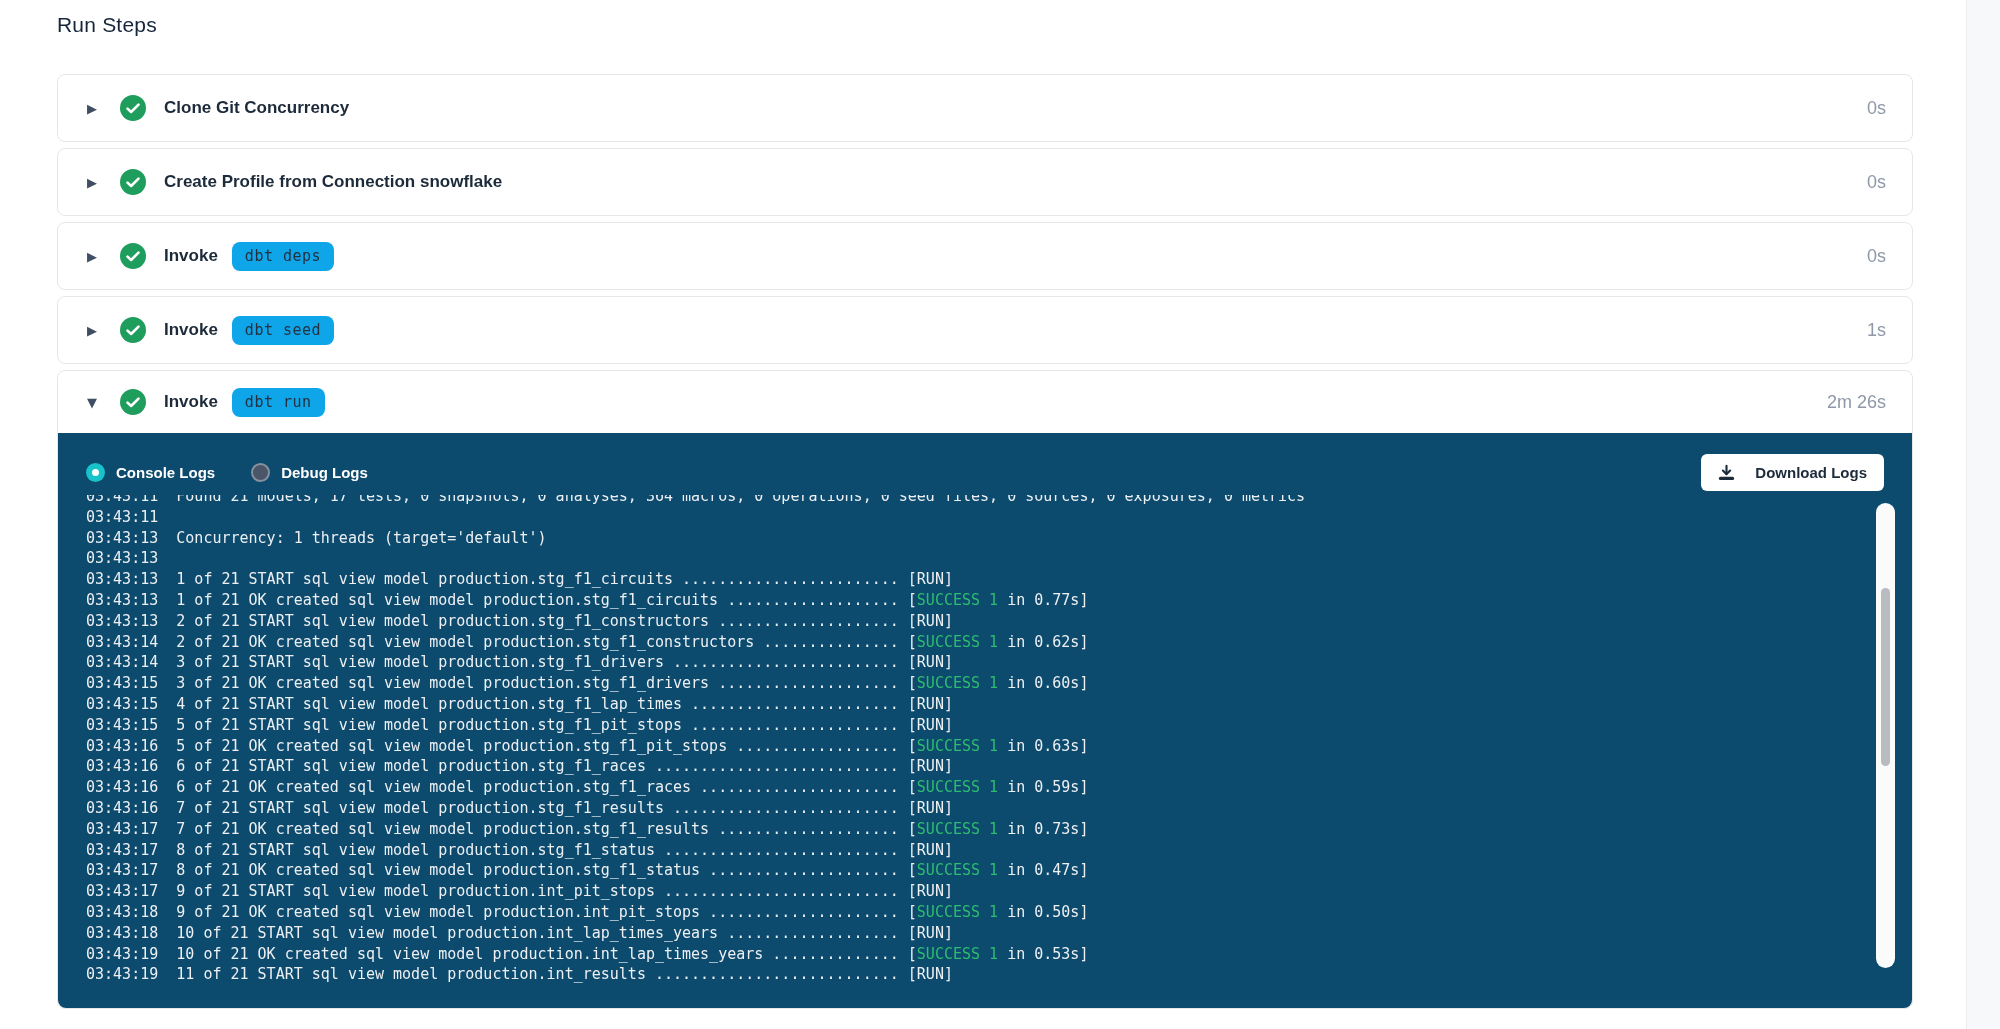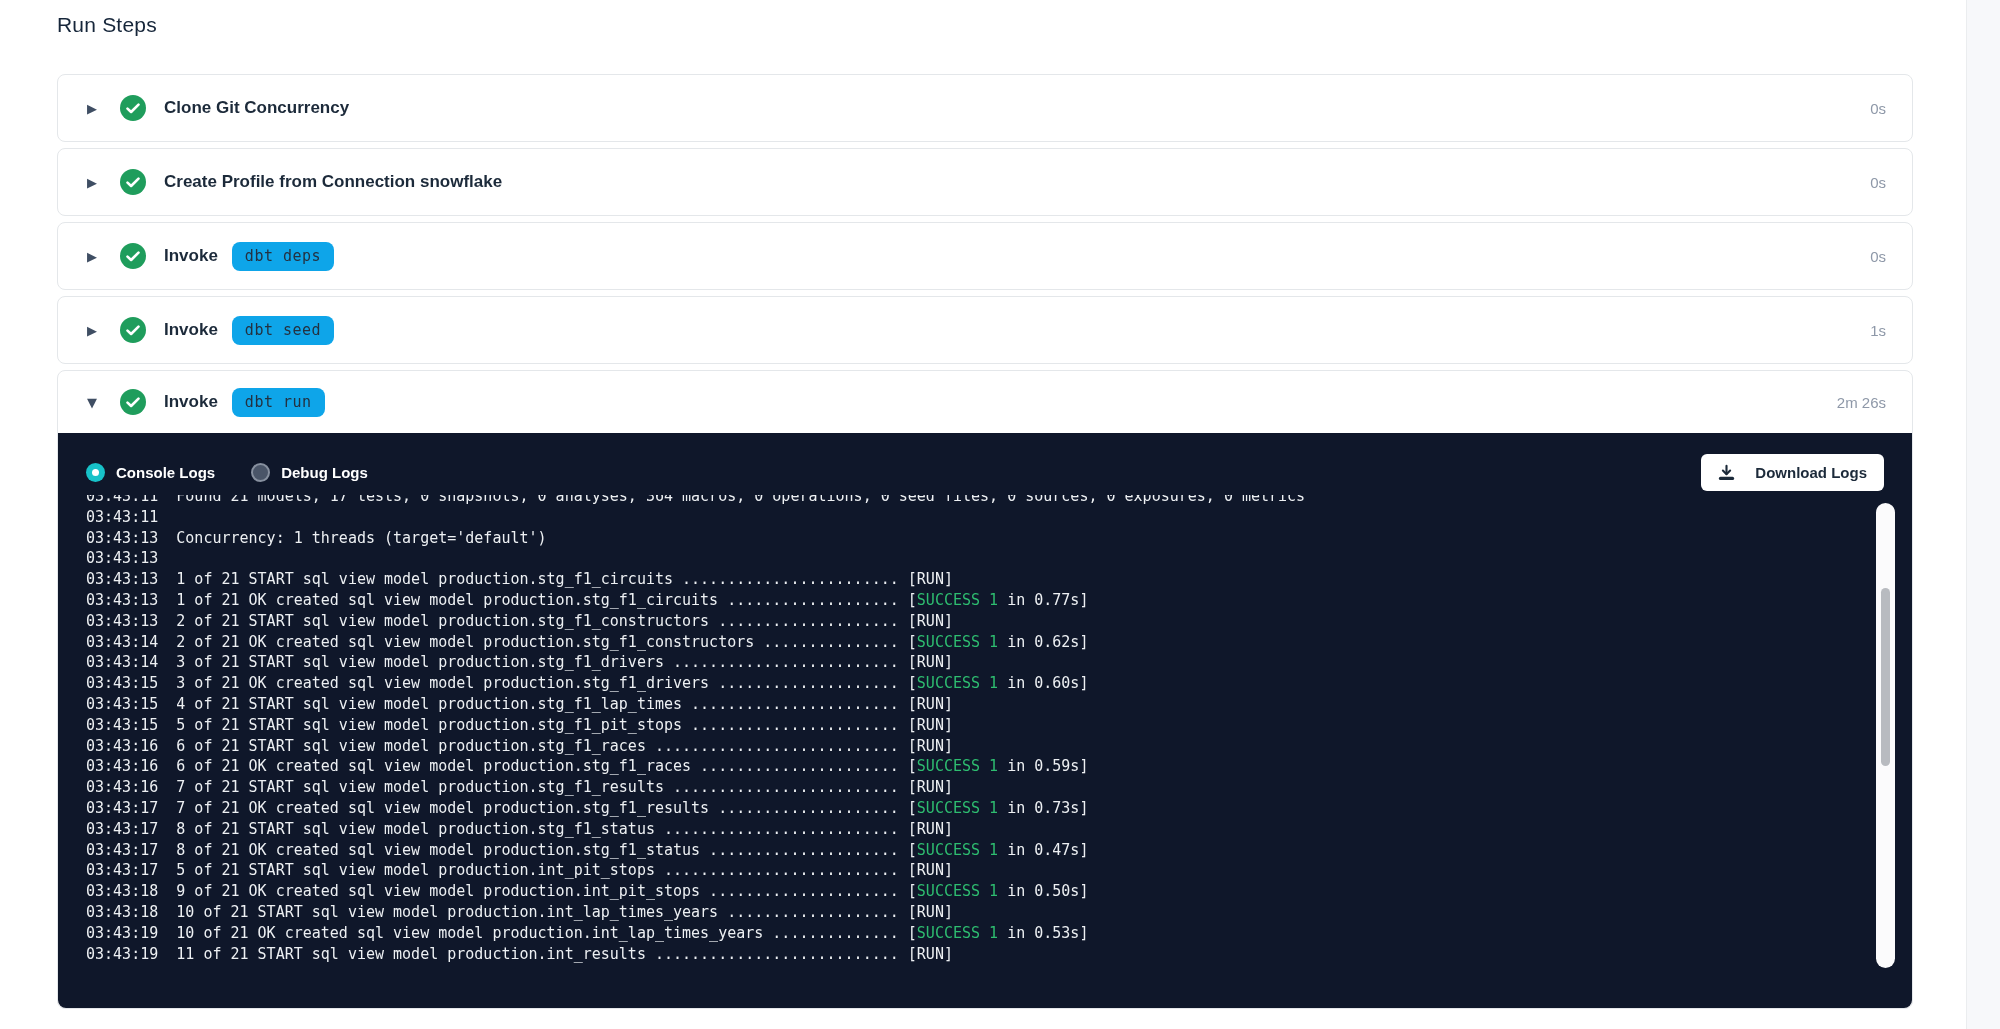--- a/index.html
+++ b/index.html
@@ -28,24 +28,24 @@
   }
   .check {
     width:26px; height:26px; flex:none; border-radius:50%; background:#1f9d5c;
     display:flex; align-items:center; justify-content:center; margin-right:18px;
   }
   .step-label { font-size:17px; font-weight:700; color:#1c2a3a; }
   .badge {
     margin-left:14px; background:#0ea5e9; border-radius:8px; padding:5px 13px 6px;
     font-family:"DejaVu Sans Mono", monospace; font-size:15px; color:#243140; letter-spacing:.5px;
   }
-  .duration { margin-left:auto; font-size:15px; color:#8e98a8; }
+  .duration { margin-left:auto; font-size:18px; color:#8e98a8; }
   .card.expanded .step-row { height:62px; }
   .panel {
-    background:#0f172a; border-radius:0 0 8px 8px; position:relative; height:575px; overflow:hidden;
+    background:#0c4a6e; border-radius:0 0 8px 8px; position:relative; height:575px; overflow:hidden;
   }
   .toolbar { display:flex; align-items:center; padding:16px 28px 0 28px; height:62px; }
   .radio-item { display:flex; align-items:center; cursor:pointer; margin-right:36px; }
   .radio-dot { width:19px; height:19px; border-radius:50%; position:relative; flex:none; }
   .radio-dot.selected { background:#17c2c9; }
   .radio-dot.selected::after {
     content:""; position:absolute; left:6px; top:6px; width:7px; height:7px;
     border-radius:50%; background:#ffffff;
   }
   .radio-dot.unselected { background:#4a5568; border:2px solid #87909f; }
@@ -179,27 +179,28 @@
             <div class="log-line"><span>03:43:13  Concurrency: 1 threads (target='default')</span></div>
             <div class="log-line"><span>03:43:13  </span></div>
             <div class="log-line"><span>03:43:13  1 of 21 START sql view model production.stg_f1_circuits ........................</span><span> [RUN]</span></div>
             <div class="log-line"><span>03:43:13  1 of 21 OK created sql view model production.stg_f1_circuits ...................</span><span> [</span><span class="lg">SUCCESS 1</span><span> in 0.77s]</span></div>
             <div class="log-line"><span>03:43:13  2 of 21 START sql view model production.stg_f1_constructors ....................</span><span> [RUN]</span></div>
             <div class="log-line"><span>03:43:14  2 of 21 OK created sql view model production.stg_f1_constructors ...............</span><span> [</span><span class="lg">SUCCESS 1</span><span> in 0.62s]</span></div>
             <div class="log-line"><span>03:43:14  3 of 21 START sql view model production.stg_f1_drivers .........................</span><span> [RUN]</span></div>
             <div class="log-line"><span>03:43:15  3 of 21 OK created sql view model production.stg_f1_drivers ....................</span><span> [</span><span class="lg">SUCCESS 1</span><span> in 0.60s]</span></div>
             <div class="log-line"><span>03:43:15  4 of 21 START sql view model production.stg_f1_lap_times .......................</span><span> [RUN]</span></div>
             <div class="log-line"><span>03:43:15  5 of 21 START sql view model production.stg_f1_pit_stops .......................</span><span> [RUN]</span></div>
+            <div class="log-line"><span>03:43:16  5 of 21 OK created sql view model production.stg_f1_pit_stops ..................</span><span> [</span><span class="lg">SUCCESS 1</span><span> in 0.63s]</span></div>
             <div class="log-line"><span>03:43:16  6 of 21 START sql view model production.stg_f1_races ...........................</span><span> [RUN]</span></div>
             <div class="log-line"><span>03:43:16  6 of 21 OK created sql view model production.stg_f1_races ......................</span><span> [</span><span class="lg">SUCCESS 1</span><span> in 0.59s]</span></div>
             <div class="log-line"><span>03:43:16  7 of 21 START sql view model production.stg_f1_results .........................</span><span> [RUN]</span></div>
             <div class="log-line"><span>03:43:17  7 of 21 OK created sql view model production.stg_f1_results ....................</span><span> [</span><span class="lg">SUCCESS 1</span><span> in 0.73s]</span></div>
             <div class="log-line"><span>03:43:17  8 of 21 START sql view model production.stg_f1_status ..........................</span><span> [RUN]</span></div>
             <div class="log-line"><span>03:43:17  8 of 21 OK created sql view model production.stg_f1_status .....................</span><span> [</span><span class="lg">SUCCESS 1</span><span> in 0.47s]</span></div>
-            <div class="log-line"><span>03:43:17  5 of 21 START sql view model production.int_pit_stops ..........................</span><span> [RUN]</span></div>
+            <div class="log-line"><span>03:43:17  9 of 21 START sql view model production.int_pit_stops ..........................</span><span> [RUN]</span></div>
             <div class="log-line"><span>03:43:18  9 of 21 OK created sql view model production.int_pit_stops .....................</span><span> [</span><span class="lg">SUCCESS 1</span><span> in 0.50s]</span></div>
             <div class="log-line"><span>03:43:18  10 of 21 START sql view model production.int_lap_times_years ...................</span><span> [RUN]</span></div>
             <div class="log-line"><span>03:43:19  10 of 21 OK created sql view model production.int_lap_times_years ..............</span><span> [</span><span class="lg">SUCCESS 1</span><span> in 0.53s]</span></div>
             <div class="log-line"><span>03:43:19  11 of 21 START sql view model production.int_results ...........................</span><span> [RUN]</span></div>
           </div>
       </div>
 
       <div class="scroll-track">
         <div class="scroll-thumb"></div>
       </div>

